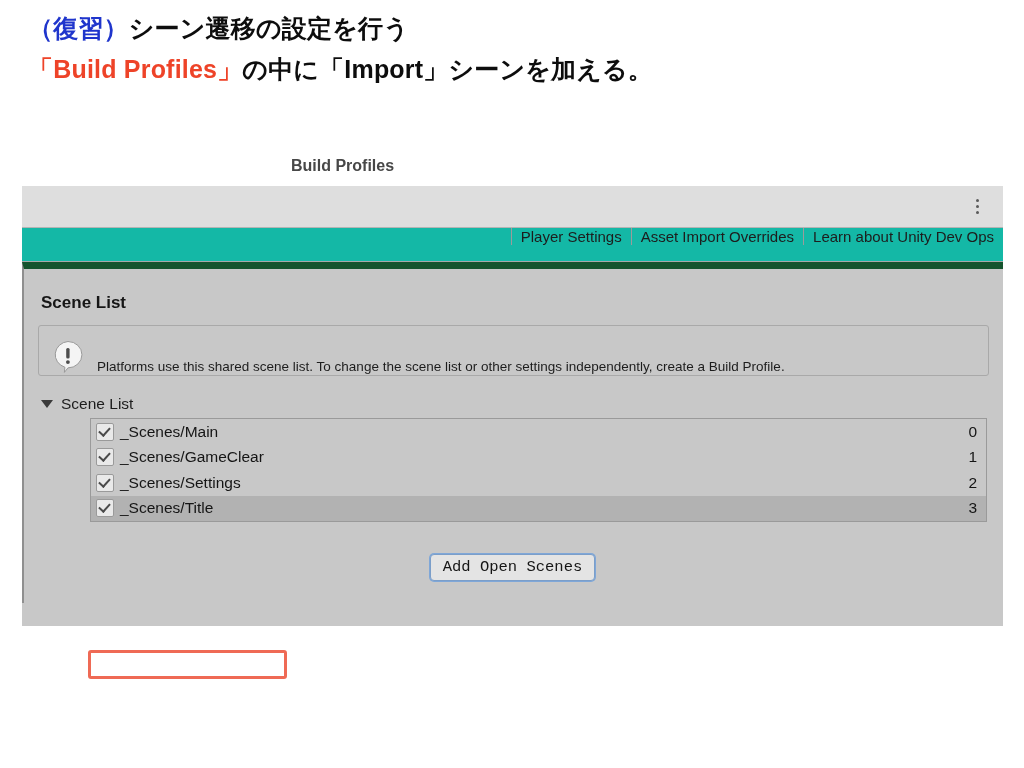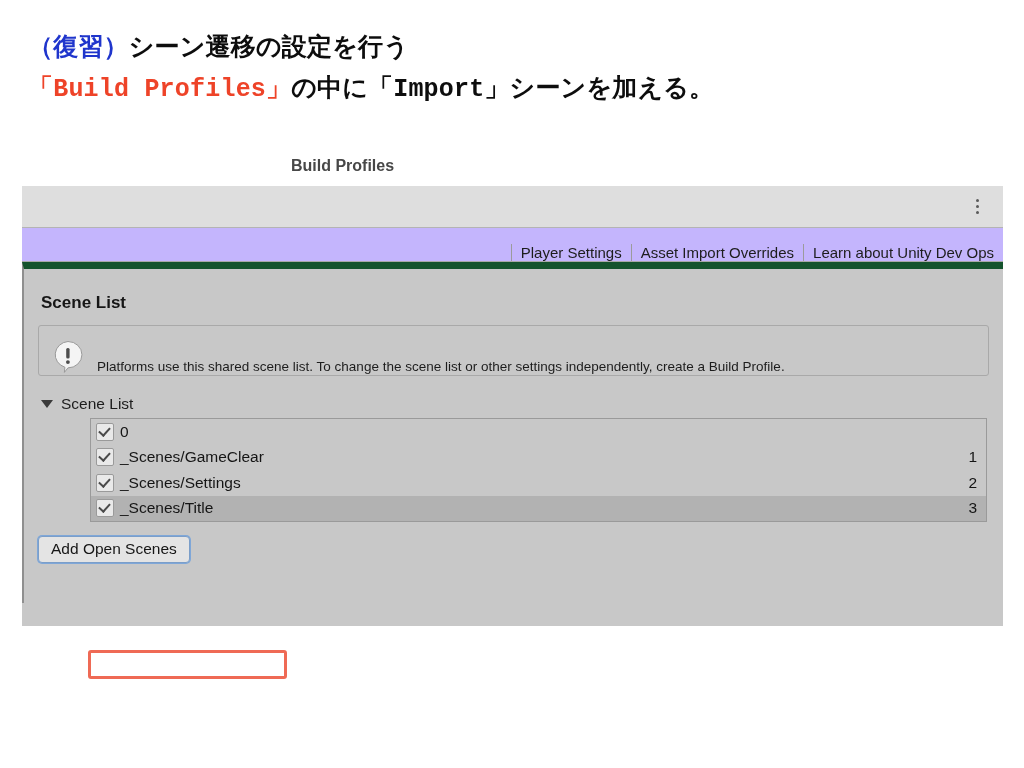--- a/index.html
+++ b/index.html
@@ -13,23 +13,22 @@
     background: #ffffff;
     font-family: "Liberation Sans", "DejaVu Sans", sans-serif;
     overflow: hidden;
     position: relative;
   }
 
   
   .slide-heading {
     position: absolute;
     left: 28px;
-    top: 28px;
+    top: 8px;
     width: 960px;
-    font-family: Liberation Mono, monospace;
   }
   .heading-line {
     font-size: 25px;
     font-weight: bold;
     line-height: 41px;
     color: #0d0d0d;
     white-space: nowrap;
     letter-spacing: 0.2px;
   }
   .hl-blue  { color: #1f35cc; }
@@ -89,24 +88,24 @@
     display: block;
     width: 3px;
     height: 3px;
     border-radius: 50%;
     background: #5a5a5a;
   }
 
   
   .win-tabrow {
     height: 33px;
-    background: #c4b5fd;
+    background: #14b8a6;
     display: flex;
     justify-content: flex-end;
-    align-items: flex-end;
+    align-items: flex-start;
     border-bottom: 1px solid #a8a8a8;
   }
   .tab-item {
     display: flex;
     align-items: center;
     padding: 0 9px;
     font-size: 15px;
     color: #1d1d1d;
     border-left: 1px solid #9b9b9b;
     white-space: nowrap;
@@ -230,23 +229,24 @@
     position: absolute;
     border: 3px solid #ef6a55;
     border-radius: 3px;
     pointer-events: none;
     box-sizing: border-box;
   }
 
   
   .btn-row {
     display: flex;
-    justify-content: flex-start;
-    margin-top: 14px;
+    justify-content: center;
+    margin-top: 32px;
     margin-right: 2px;
+    font-family: Liberation Mono, monospace;
   }
   .btn {
     font-size: 15.5px;
     color: #161616;
     background: #e4e4e4;
     border: 1px solid #7b9ec9;
     border-radius: 4px;
     box-shadow: 0 0 0 1px #7fa7d8;
     padding: 3px 12px 4px;
     cursor: pointer;
@@ -307,20 +307,21 @@
     </div>
 
     <div class="foldout">
       <span class="foldout-arrow"></span>
       <span class="foldout-label">Scene List</span>
     </div>
 
     <div class="scene-list">
       <div class="scene-row">
         <span class="scene-check"></span>
+        <span class="scene-name">_Scenes/Main</span>
         <span class="scene-index">0</span>
       </div>
       <div class="scene-row">
         <span class="scene-check"></span>
         <span class="scene-name">_Scenes/GameClear</span>
         <span class="scene-index">1</span>
       </div>
       <div class="scene-row">
         <span class="scene-check"></span>
         <span class="scene-name">_Scenes/Settings</span>

